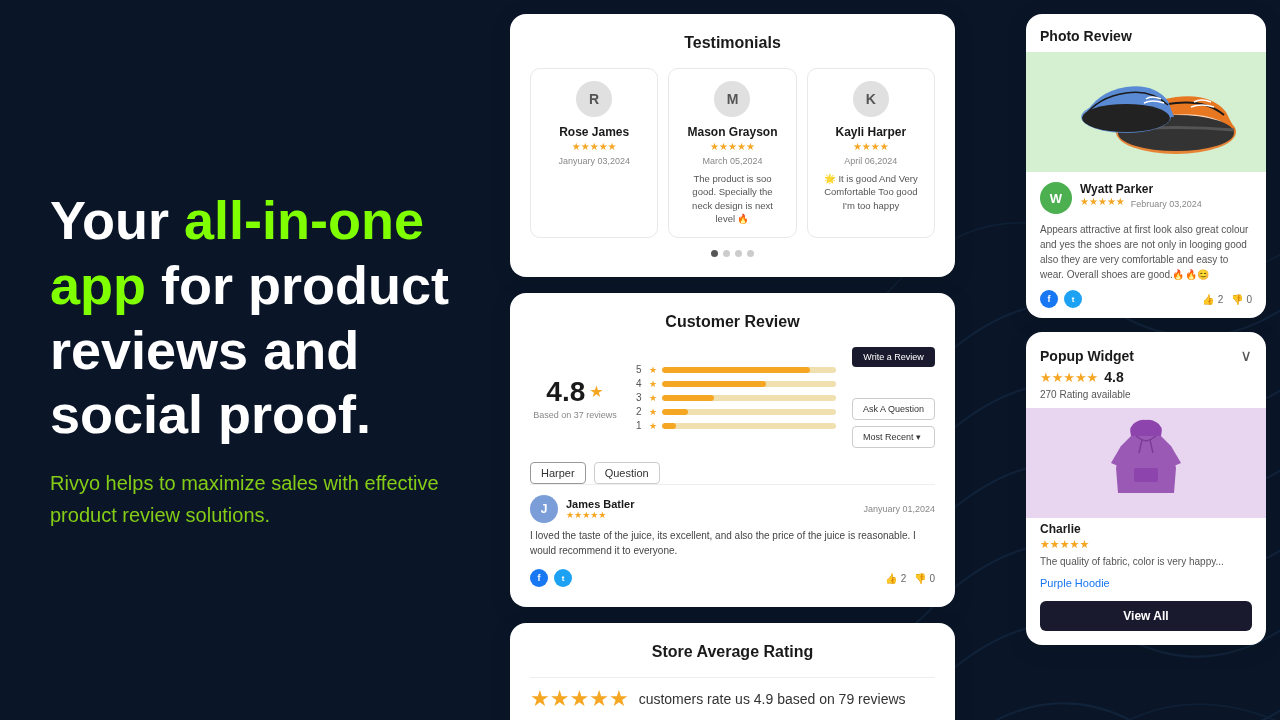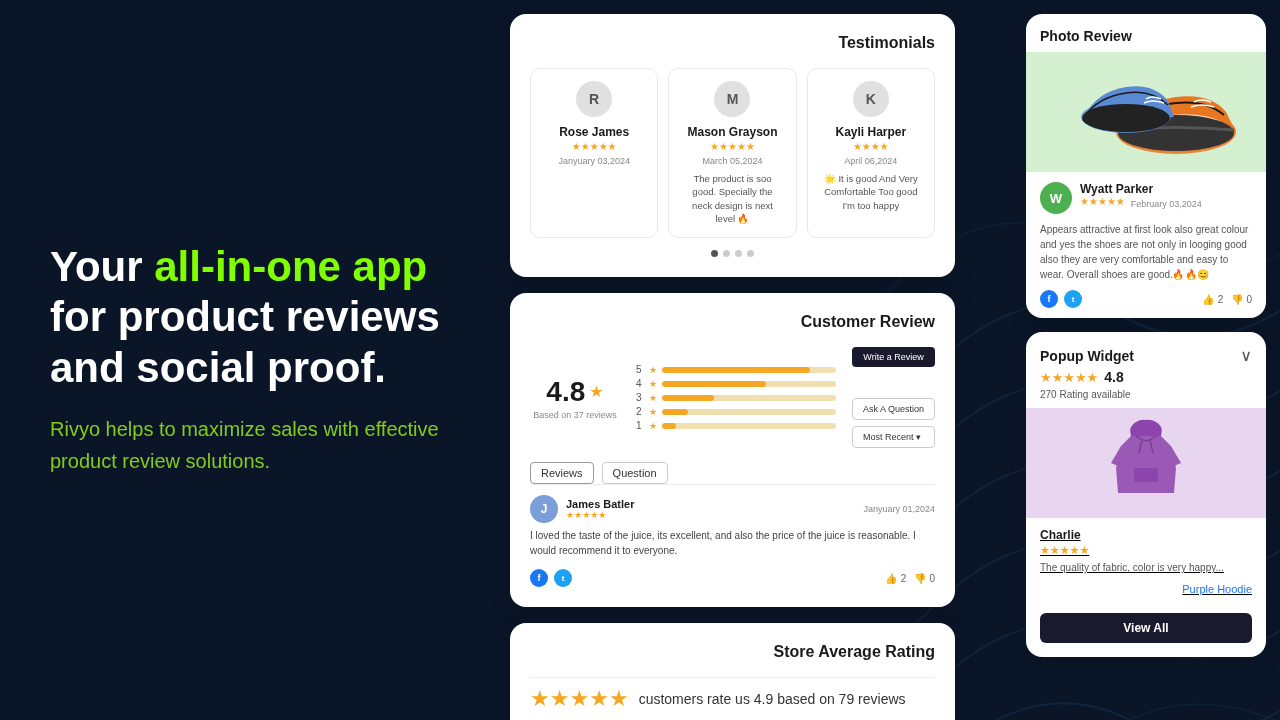--- a/index.html
+++ b/index.html
@@ -28,21 +28,21 @@
 
     
     .hero {
       position: absolute;
       left: 50px;
       top: 50%;
       transform: translateY(-50%);
       width: 430px;
     }
     .hero-title {
-      font-size: 42px;
+      font-size: 54px;
       font-weight: 900;
       color: #ffffff;
       line-height: 1.2;
       margin-bottom: 20px;
     }
     .hero-title .highlight {
       color: #7fff00;
     }
     .hero-subtitle {
       font-size: 20px;
@@ -63,21 +63,21 @@
 
     
     .card {
       background: #ffffff;
       border-radius: 16px;
       padding: 20px;
       box-shadow: 0 4px 20px rgba(0,0,0,0.15);
     }
 
     .card-title {
-      text-align: right;
+      text-align: center;
       font-size: 16px;
       font-weight: 600;
       color: #1a1a1a;
       margin-bottom: 16px;
     }
 
     
     .testimonials-grid {
       display: flex;
       gap: 10px;
@@ -477,22 +477,21 @@
       display: flex;
       align-items: center;
       justify-content: center;
       overflow: hidden;
     }
     .hoodie-svg {
       width: 80px;
       height: 90px;
     }
     .popup-review-section {
-      padding: 10px 14px;
-      text-decoration: underline;
+      padding: 4px 14px;
     }
     .popup-reviewer-name {
       font-size: 12px;
       font-weight: 700;
       color: #1a1a1a;
       margin-bottom: 2px;
     }
     .popup-reviewer-stars {
       color: #f5a623;
       font-size: 11px;
@@ -500,21 +499,21 @@
     }
     .popup-reviewer-text {
       font-size: 10px;
       color: #555;
       line-height: 1.4;
       margin-bottom: 8px;
     }
     .popup-product-name {
       font-size: 11px;
       color: #1877f2;
-      text-align: right;
+      text-align: left;
       margin-bottom: 8px;
     }
     .btn-view-all {
       display: block;
       width: 100%;
       background: #1a1a2e;
       color: #fff;
       border: none;
       border-radius: 6px;
       padding: 8px;
@@ -630,21 +629,21 @@
             </div>
         </div>
       </div>
       <div class="action-buttons">
         <button class="btn-write">Write a Review</button>
         <button class="btn-ask">Ask A Question</button>
         <button class="btn-recent">Most Recent ▾</button>
       </div>
     </div>
     <div class="tab-row">
-      <button class="tab-btn active">Reviews</button>
+      <button class="tab-btn active">Harper</button>
       <button class="tab-btn">Question</button>
     </div>
     <div class="review-entry">
       <div class="reviewer-row">
         <div class="reviewer-avatar">J</div>
         <div class="reviewer-info">
           <div class="reviewer-name-sm">James Batler</div>
           <div class="review-stars-sm">★★★★★</div>
         </div>
         <div class="review-date-sm">Janyuary 01,2024</div>

